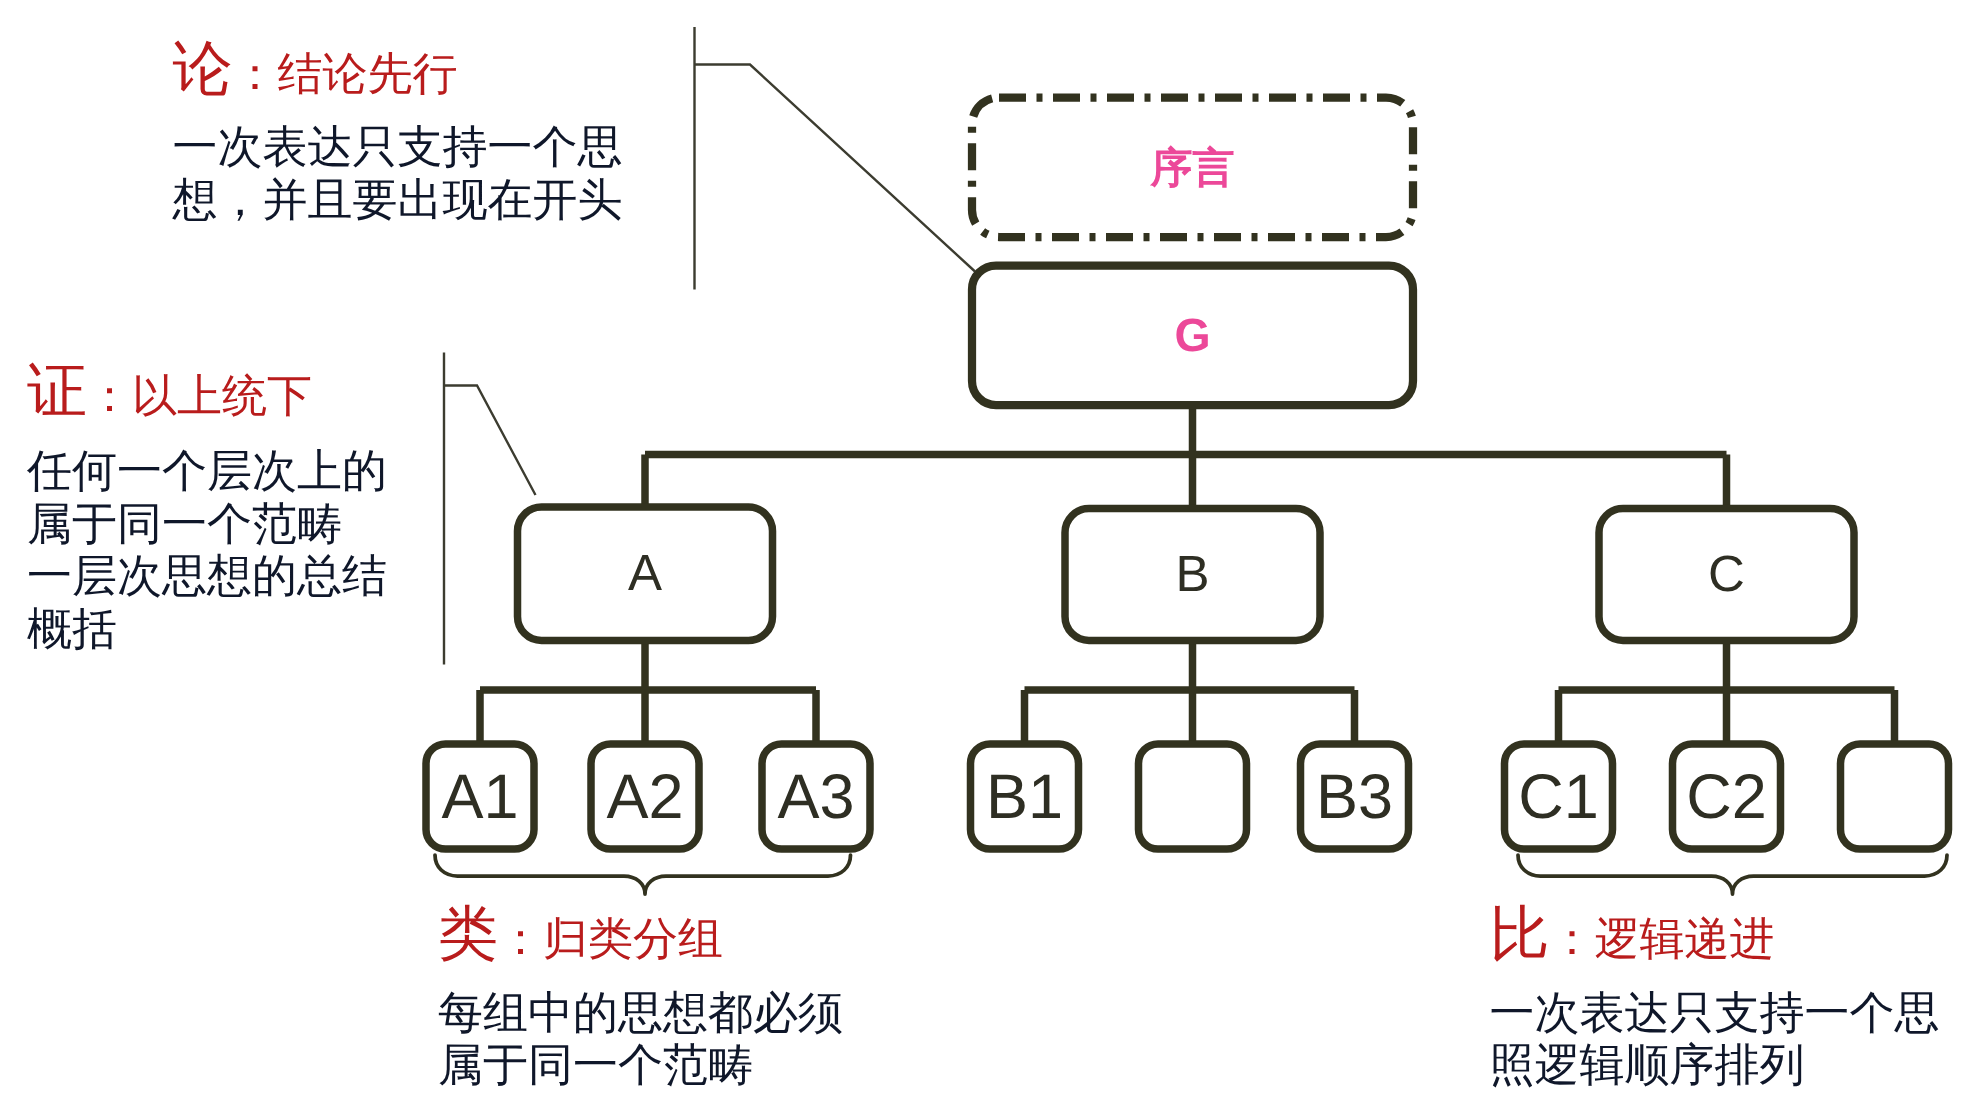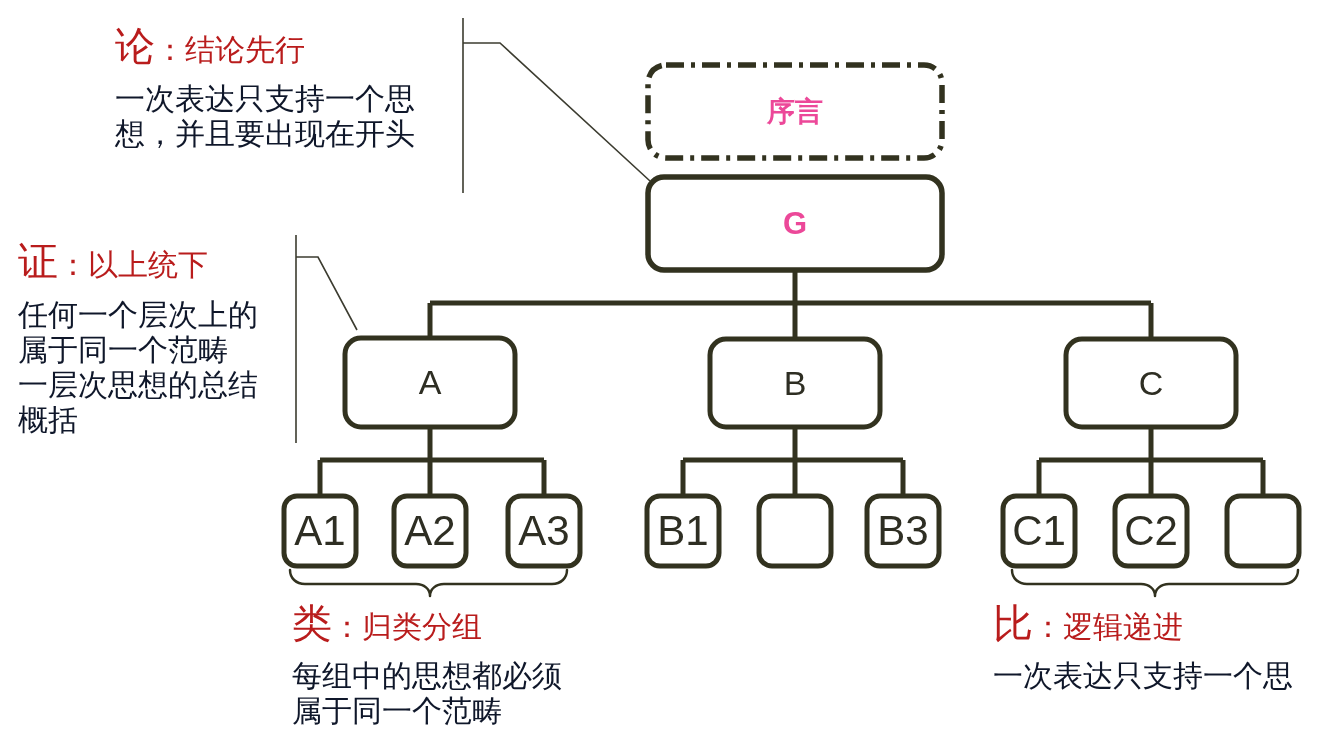--- a/index.html
+++ b/index.html
@@ -111,15 +111,16 @@
     </div>
     <div class="ann-line">每组中的思想都必须</div>
     <div class="ann-line">属于同一个范畴</div>
   </div>
 
   <div class="ann order">
     <div class="ann-title">
       <span class="kw">比</span><span class="sub">：逻辑递进</span>
     </div>
     <div class="ann-line">一次表达只支持一个思</div>
+    <div class="ann-line">照逻辑顺序排列</div>
   </div>
 
 </div>
 
 </body></html>

